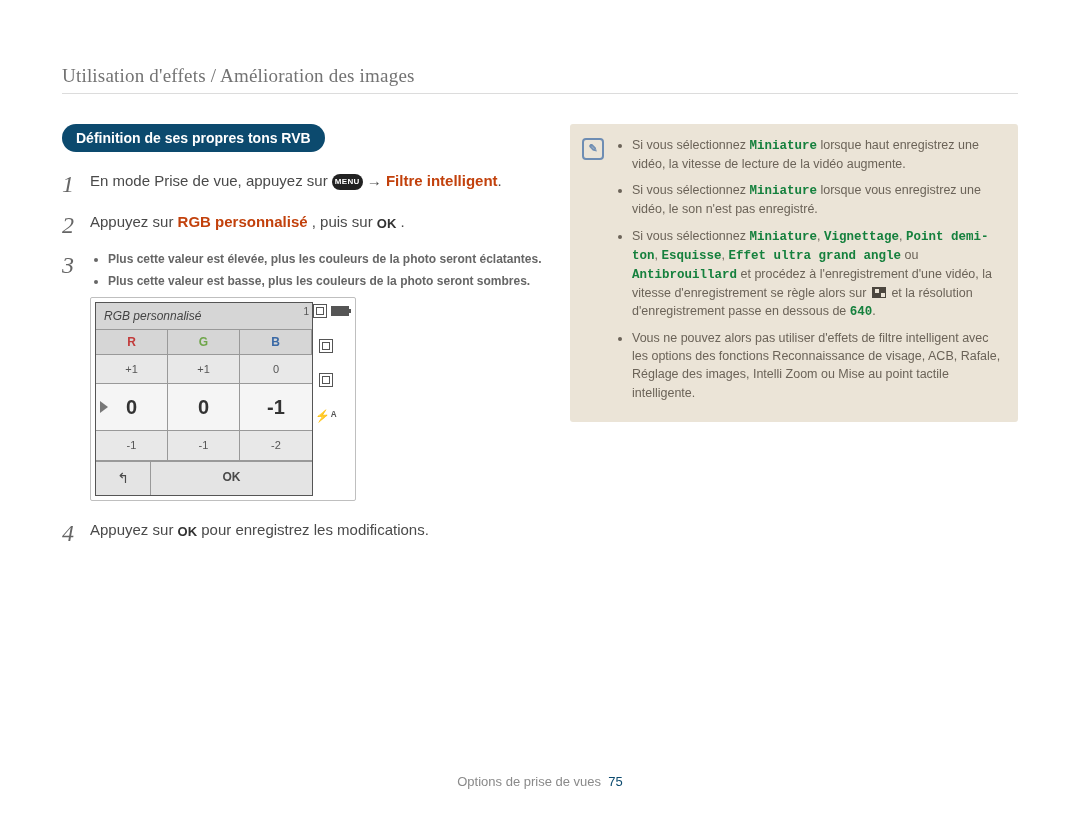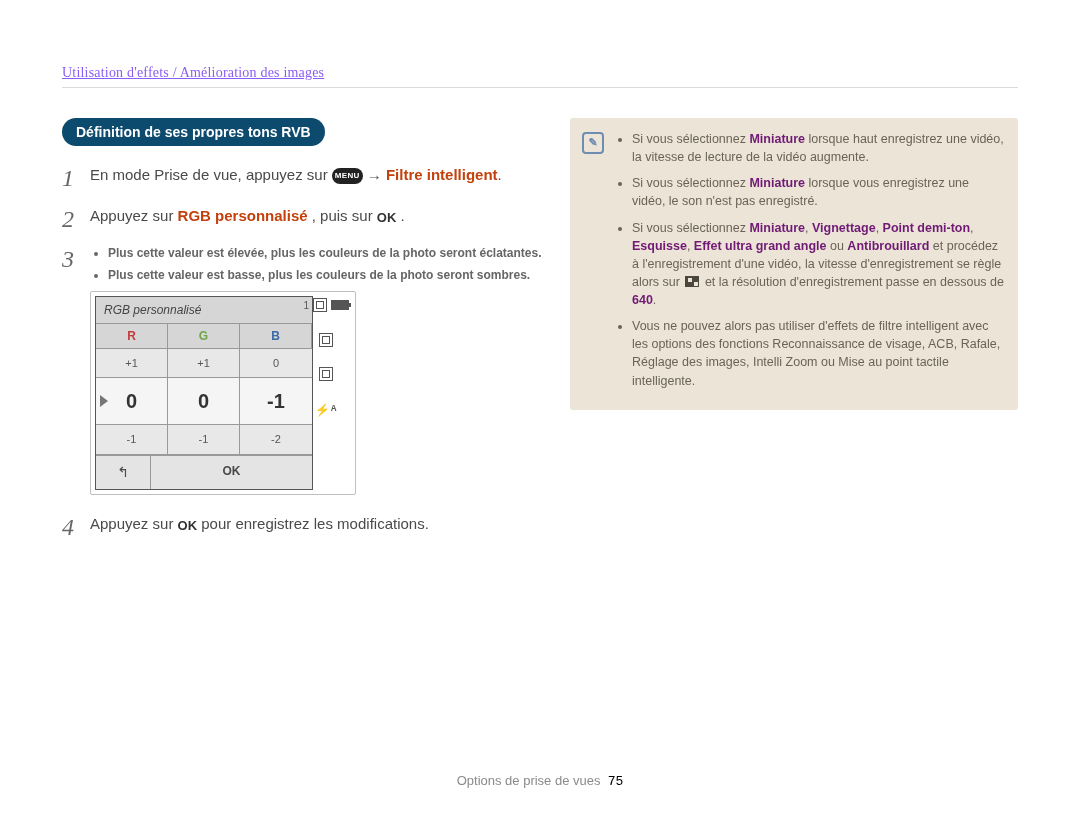--- a/index.html
+++ b/index.html
@@ -12,26 +12,25 @@
   }
   .page {
     width: 1080px;
     height: 815px;
     position: relative;
     box-sizing: border-box;
     padding: 65px 62px 30px 62px;
   }
   .header {
     font-family: Georgia, "Times New Roman", serif;
-    font-size: 14px;
-    color: #8b5cf6;
+    font-size: 19px;
+    color: #737373;
     letter-spacing: 0.2px;
     font-weight: 400;
     padding-bottom: 6px;
-    text-decoration: underline;
   }
   .rule {
     border: none;
     border-top: 1px solid #dcdcdc;
     margin: 0 0 30px 0;
   }
   .columns {
     display: flex;
     gap: 28px;
   }
@@ -266,21 +265,21 @@
     color: #6e8db3;
     font-size: 11px;
     font-weight: bold;
   }
   .note-list {
     list-style: disc;
     margin: 0;
     padding-left: 14px;
   }
   .note-list li { margin-bottom: 8px; }
-  .note-list .bold { color: #701a75; font-weight: bold; }
+  .note-list .bold { color: #15803d; font-weight: bold; font-family: Liberation Mono, monospace; }
   .small-icon {
     display: inline-block;
     width: 14px; height: 11px;
     vertical-align: -1px;
     background: #4b463e;
     position: relative;
     margin: 0 2px;
   }
   .small-icon::before {
     content: "";
@@ -299,21 +298,21 @@
 
   .footer {
     position: absolute;
     left: 0;
     bottom: 26px;
     width: 100%;
     text-align: center;
     font-size: 13px;
     color: #8a8a8a;
   }
-  .pgnum { color: #000000; font-family: Liberation Mono, monospace; }
+  .pgnum { color: #0c4a6e; }
 </style>
 </head>
 <body>
 
 <div class="page">
 
   <div class="header">Utilisation d'effets / Amélioration des images</div>
   <hr class="rule">
 
   <div class="columns">

